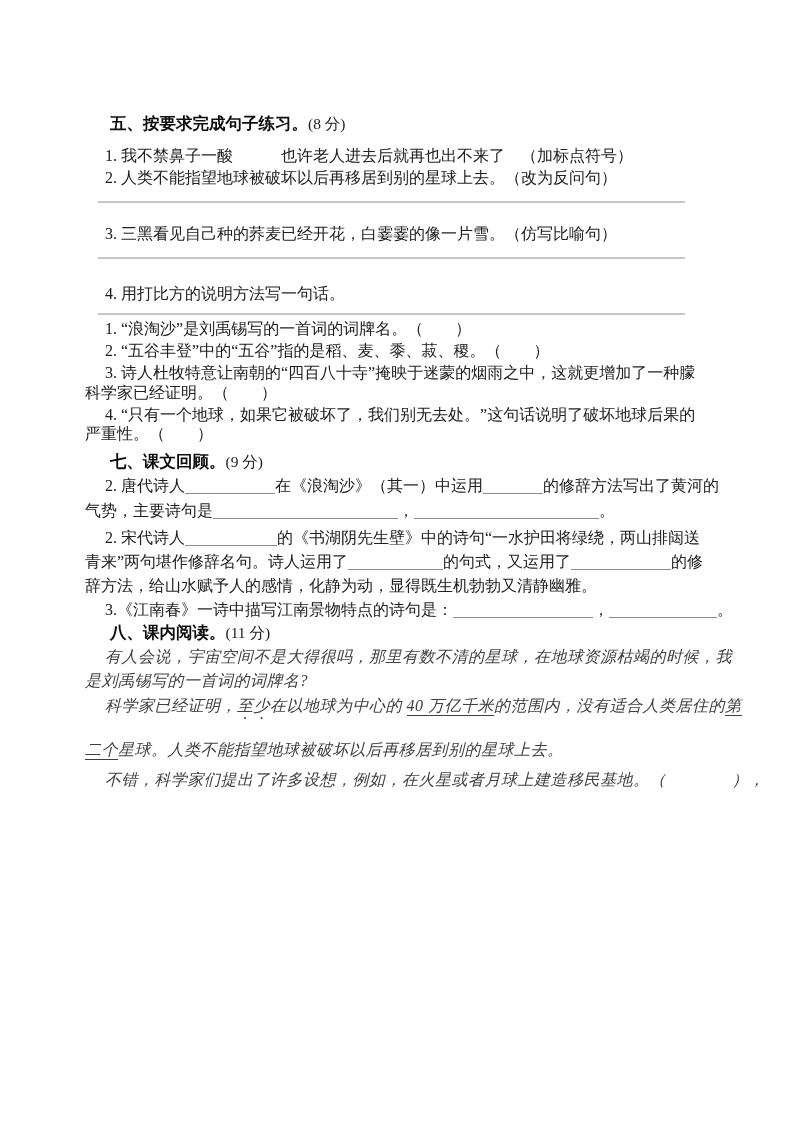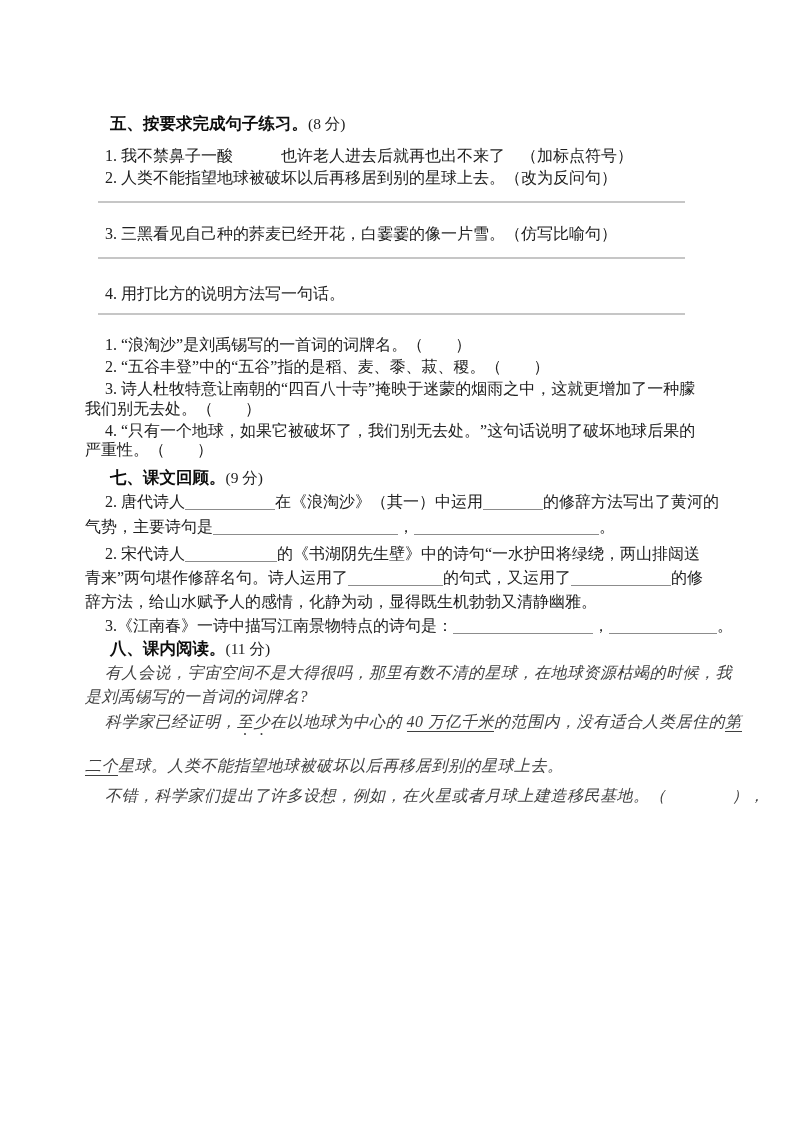--- a/index.html
+++ b/index.html
@@ -74,24 +74,24 @@
       <span>五、按要求完成句子练习。</span><span class="score">(8 分)</span>
     </div>
     <div class="line item" style="margin-top:10px">1. 我不禁鼻子一酸　　　也许老人进去后就再也出不来了　（加标点符号）</div>
     <div class="line item" style="">2. 人类不能指望地球被破坏以后再移居到别的星球上去。（改为反问句）</div>
     <div class="answer-line" style="margin-top:12px"></div>
     <div class="line item" style="margin-top:20px">3. 三黑看见自己种的荞麦已经开花，白霎霎的像一片雪。（仿写比喻句）</div>
     <div class="answer-line" style="margin-top:12px"></div>
     <div class="line item" style="margin-top:24px">4. 用打比方的说明方法写一句话。</div>
     <div class="answer-line" style="margin-top:8px"></div>
 
-    <div class="line item" style="margin-top:19px">1. “浪淘沙”是刘禹锡写的一首词的词牌名。（　　）</div>
+    <div class="line item" style="margin-top:3px">1. “浪淘沙”是刘禹锡写的一首词的词牌名。（　　）</div>
     <div class="line item">2. “五谷丰登”中的“五谷”指的是稻、麦、黍、菽、稷。（　　）</div>
     <div class="line item">3. 诗人杜牧特意让南朝的“四百八十寺”掩映于迷蒙的烟雨之中，这就更增加了一种朦</div>
-    <div class="line cont" style="margin-top:-2px">我们别无去处。（　　）</div>
+    <div class="line cont" style="margin-top:-2px">科学家已经证明。（　　）</div>
     <div class="line item">4. “只有一个地球，如果它被破坏了，我们别无去处。”这句话说明了破坏地球后果的</div>
     <div class="line cont" style="margin-top:-3px">严重性。（　　）</div>
 
     <div class="line heading" style="margin-top:5px">
       <span>七、课文回顾。</span><span class="score">(9 分)</span>
     </div>
     <div class="line item" style="margin-top:2px"><span>2. 唐代诗人</span><span class="blank" style="width: 90px;"></span><span>在《浪淘沙》（其一）中运用</span><span class="blank" style="width: 60px;"></span><span>的修辞方法写出了黄河的</span></div>
     <div class="line cont" style="margin-top:3px"><span>气势，主要诗句是</span><span class="blank" style="width: 185px;"></span><span>，</span><span class="blank" style="width: 185px;"></span><span>。</span></div>
     <div class="line item" style="margin-top:5px"><span>2. 宋代诗人</span><span class="blank" style="width: 92px;"></span><span>的《书湖阴先生壁》中的诗句“一水护田将绿绕，两山排闼送</span></div>
     <div class="line cont" style="margin-top:2px"><span>青来”两句堪作修辞名句。诗人运用了</span><span class="blank" style="width: 95px;"></span><span>的句式，又运用了</span><span class="blank" style="width: 100px;"></span><span>的修</span></div>

